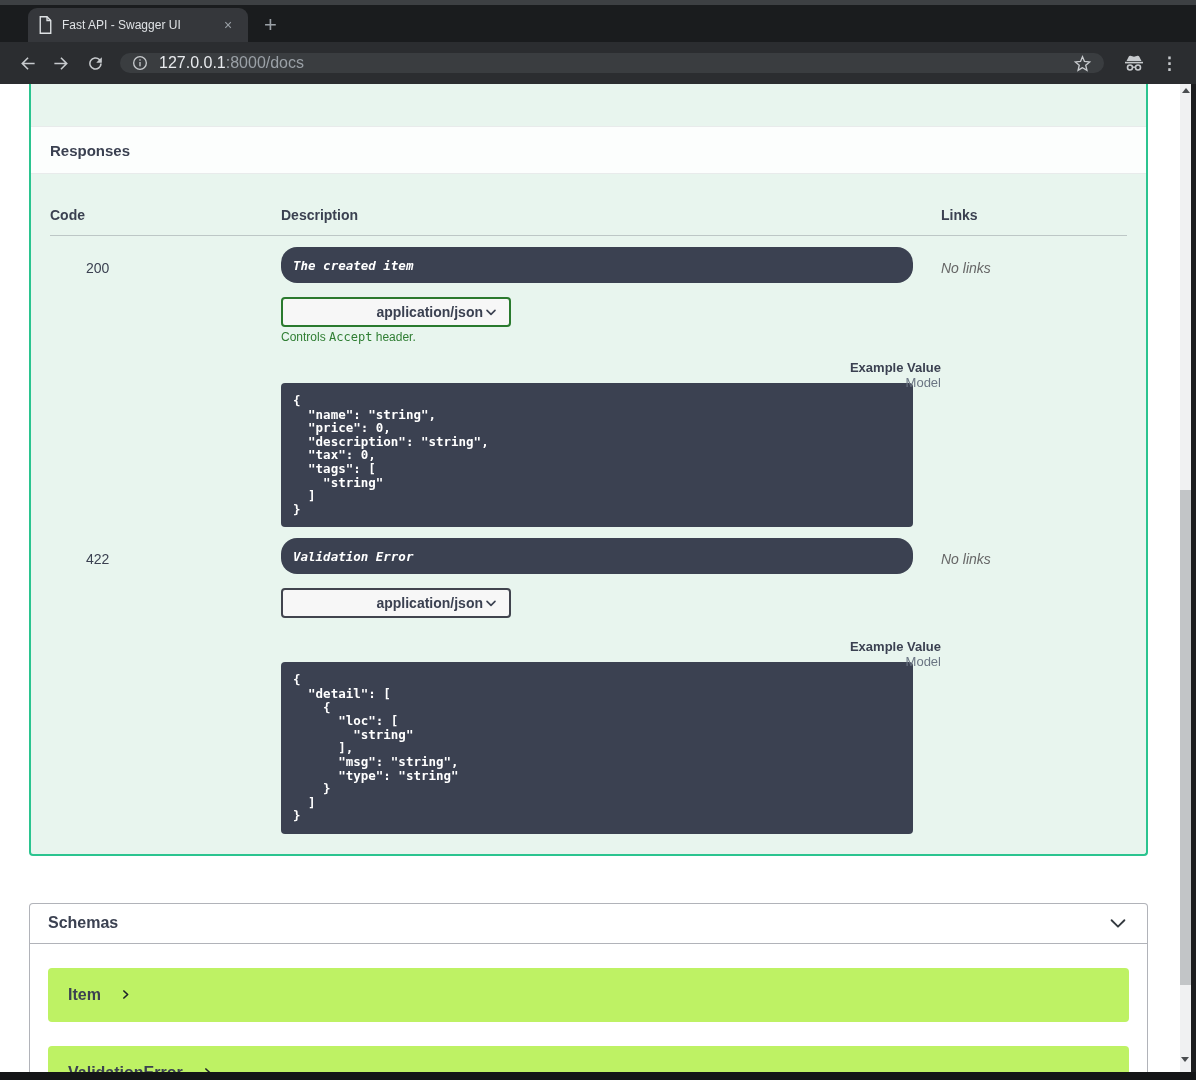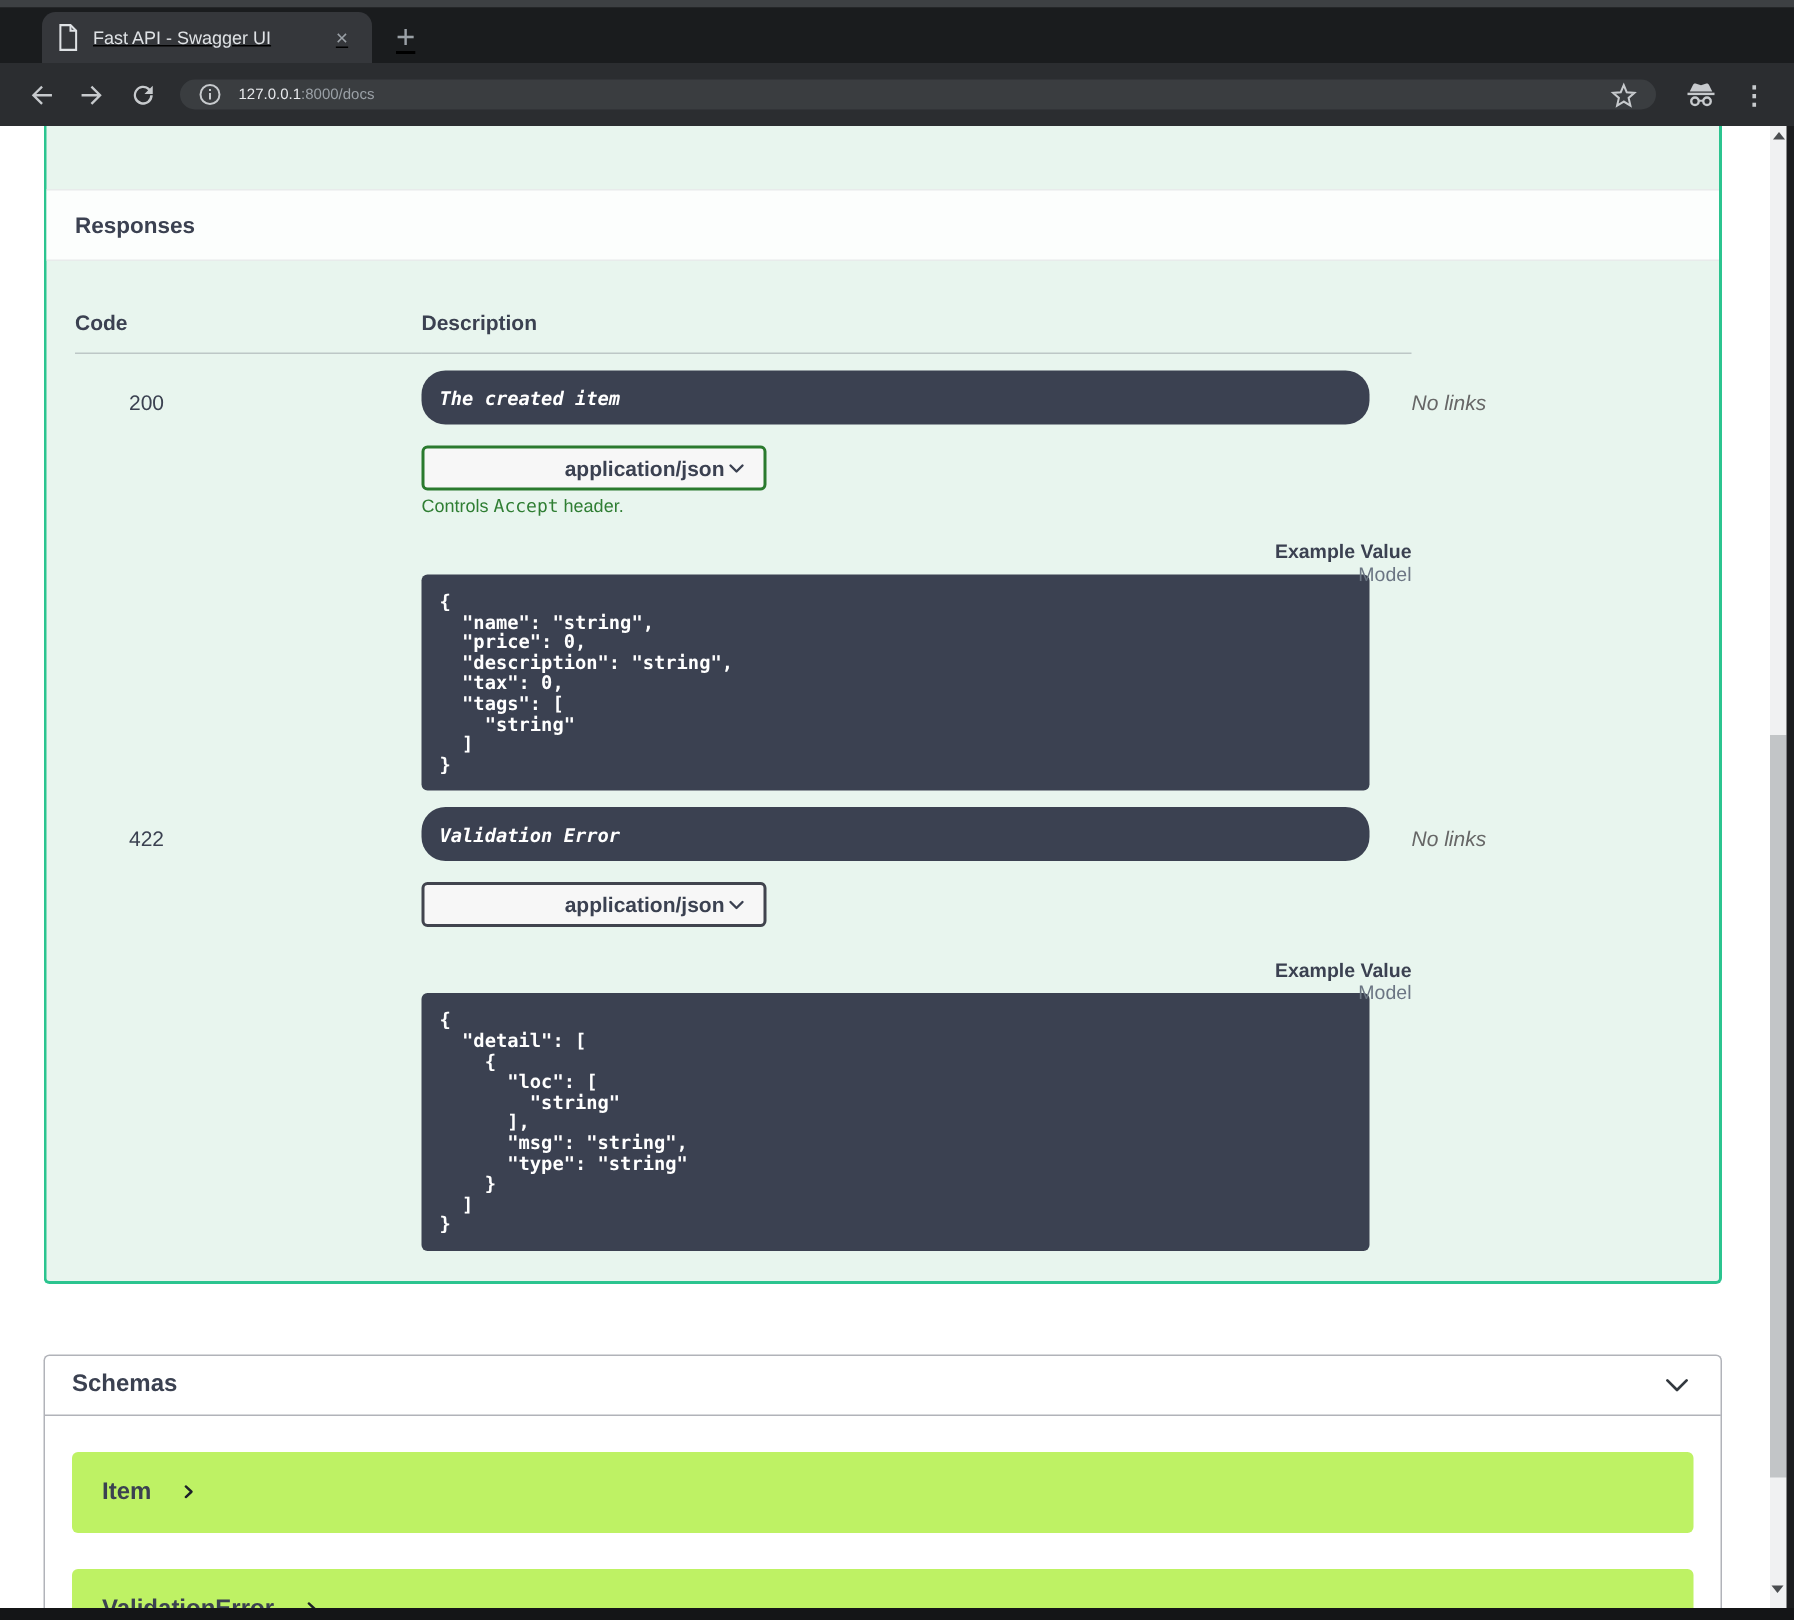--- a/index.html
+++ b/index.html
@@ -4,35 +4,35 @@
 <style>
   * { box-sizing: border-box; }
   html,body { margin:0; padding:0; }
   body {
     width:1196px; height:1080px; position:relative; overflow:hidden;
     background:#ffffff; font-family:"Liberation Sans", sans-serif;
   }
   
   .chrome { position:absolute; top:0; left:0; width:1196px; height:84px; background:#202124; }
   .top-strip { height:5px; background:#3d4043; }
-  .tabbar { height:37px; background:#1a1c1e; position:relative; display:flex; align-items:flex-end;text-decoration:underline; }
+  .tabbar { height:37px; background:#1a1c1e; position:relative; display:flex; align-items:flex-end; }
   .tab {
     margin-left:28px; width:220px; height:34px; background:#35373b;
     border-radius:9px 9px 0 0; display:flex; align-items:center; padding:0 10px;
   }
   .doc-icon { width:15px; height:18px; flex:0 0 auto; }
   .tab-title { font-size:12px; color:#dfe2e5; margin-left:9px; flex:1; white-space:nowrap; overflow:hidden; }
   .tab-close { color:#9aa0a6; font-size:14px; width:20px; height:20px; line-height:20px; text-align:center; border-radius:50%; }
   .newtab { color:#9aa0a6; font-size:22px; font-weight:300; margin:0 0 7px 16px; line-height:20px; }
   .toolbar { height:42px; background:#2b2d30; display:flex; align-items:center; padding:0 10px; }
   .nav-icon { width:34px; height:34px; display:flex; align-items:center; justify-content:center; border-radius:50%; }
   .nav-icon svg { width:19px; height:19px; }
   .urlbar {
     flex:1; height:20px; background:#3a3d40; border-radius:15px; margin:0 8px;
-    display:flex; align-items:center; padding:0 12px; font-size:10px;text-align:right;
+    display:flex; align-items:center; padding:0 12px; font-size:16px;text-align:right;
   }
   .info-icon { width:16px; height:16px; margin-right:11px; flex:0 0 auto; }
   .url-host { color:#e8eaed; }
   .url-path { color:#9aa0a6; }
   .star-icon { margin-left:auto; width:19px; height:19px; }
   .incog-icon { width:24px; height:24px; margin:0 13px 0 10px; }
   .menu-dots { color:#c7cacd; font-size:17px; font-weight:bold; margin:0 8px 0 2px; line-height:1; }
   
   .page { position:absolute; top:84px; left:0; width:1180px; height:1076px; background:#fff; }
   .opblock {
@@ -170,20 +170,21 @@
   <div class="opblock">
     <div class="opblock-spacer"></div>
     <div class="section-hdr">
       <span class="section-title">Responses</span>
     </div>
 
     <div class="resp-table">
       <div class="resp-grid-hdr">
         <div>Code</div>
         <div>Description</div>
+        <div>Links</div>
       </div>
 
       <div class="resp-row">
         <div class="col-code">200</div>
         <div>
           <div class="desc-box">The created item</div>
           <div class="media-select">
             <span>application/json</span>
             <svg viewBox="0 0 24 24">
                 <path d="M6 9.5l6 6 6-6" fill="none" stroke="#3b4151" stroke-width="2.4" stroke-linecap="round" stroke-linejoin="round"></path>

